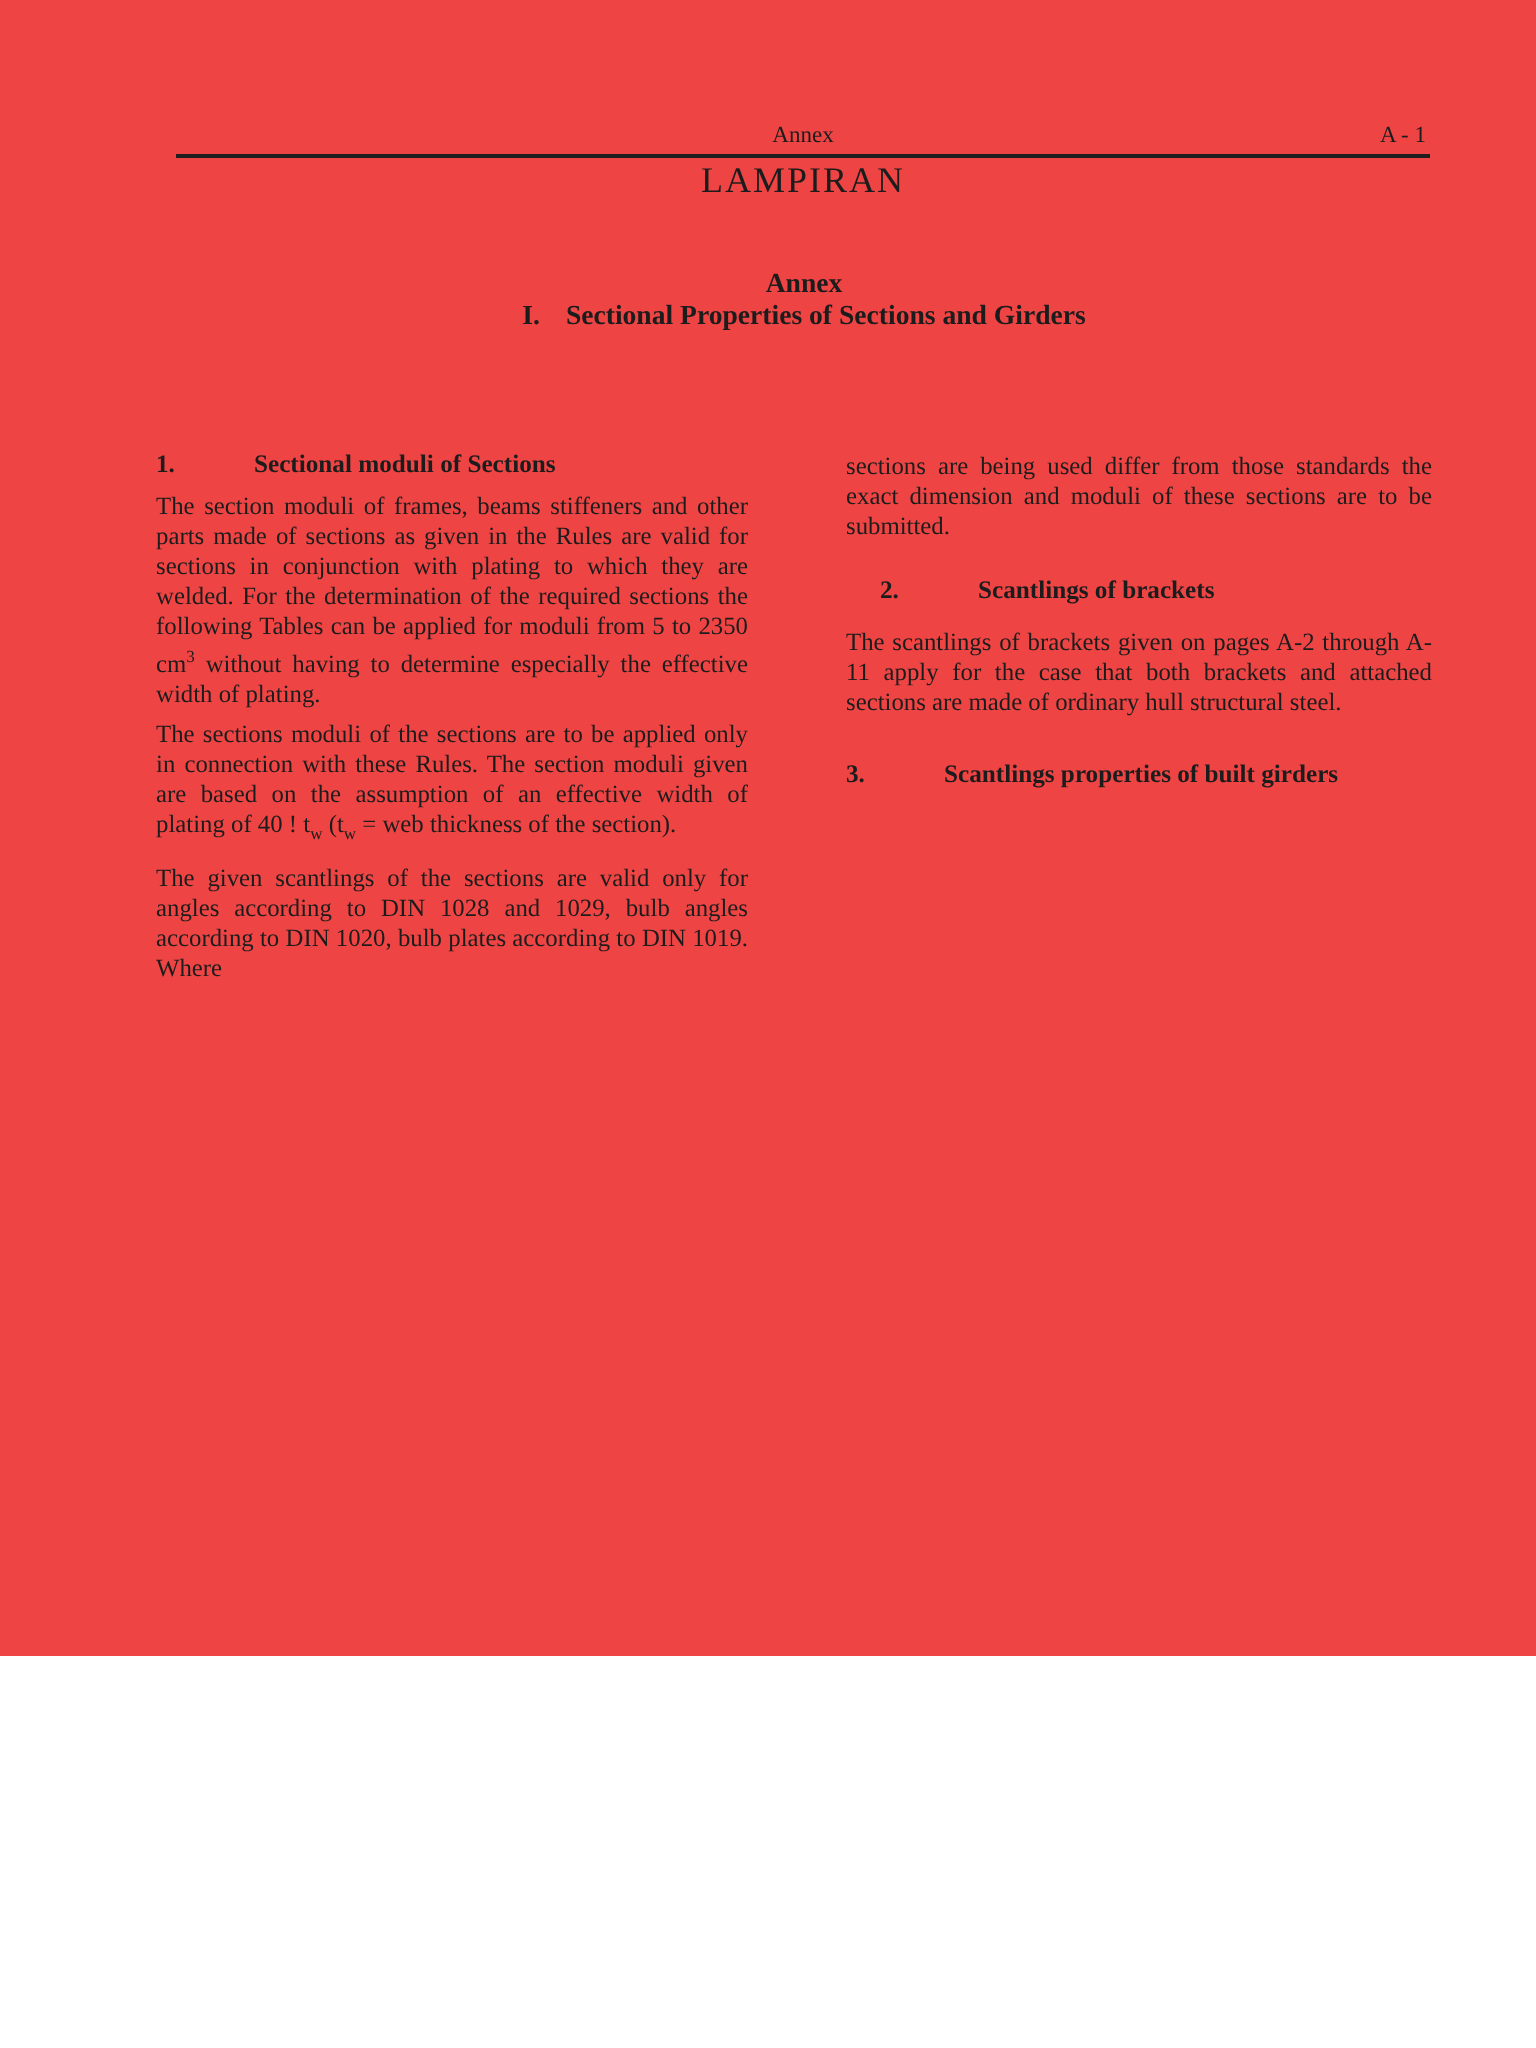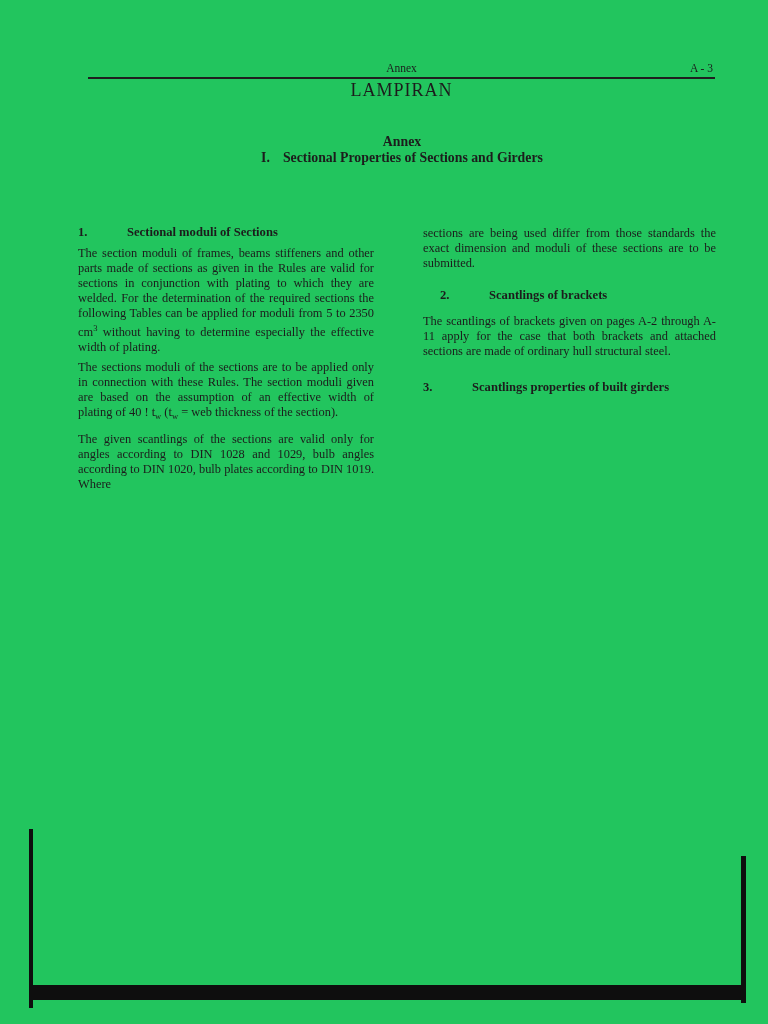--- a/index.html
+++ b/index.html
@@ -4,22 +4,22 @@
 <style>
   html, body { margin: 0; padding: 0; }
   body {
     width: 768px; height: 1024px;
     background: #ffffff;
     font-family: "Liberation Serif", serif;
     color: #1c1c1c;
   }
   .page {
     position: relative;
-    width: 768px; height: 1024px;
-    background: #22c55e;
+    width: 768px; height: 828px;
+    background: #ef4444;
     overflow: hidden;
   }
   
   .running-header {
     position: absolute; left: 88px; top: 61px; width: 627px; height: 15px;
     font-size: 11.5px; line-height: 15px;
   }
   .rh-center { position: absolute; left: 0; right: 0; text-align: center; }
   .rh-right  { position: absolute; right: 2px; }
   .rule {
@@ -63,21 +63,21 @@
   .mark-bottom { left: 30px;  top: 985px; width: 714px; height: 15px; }
   .mark-right  { left: 741px; top: 856px; width: 5px;   height: 147px; }
 </style>
 </head>
 <body>
 
 <div class="page">
 
   <div class="running-header">
     <span class="rh-center">Annex</span>
-    <span class="rh-right">A - 3</span>
+    <span class="rh-right">A - 1</span>
   </div>
 
   <div class="rule"></div>
 
   <div class="lampiran">LAMPIRAN</div>
 
   <div class="title-block">
     <div class="title-line1">Annex</div>
     <div class="title-line2">
       <span class="numeral">I.</span><span>Sectional Properties of Sections and Girders</span>

